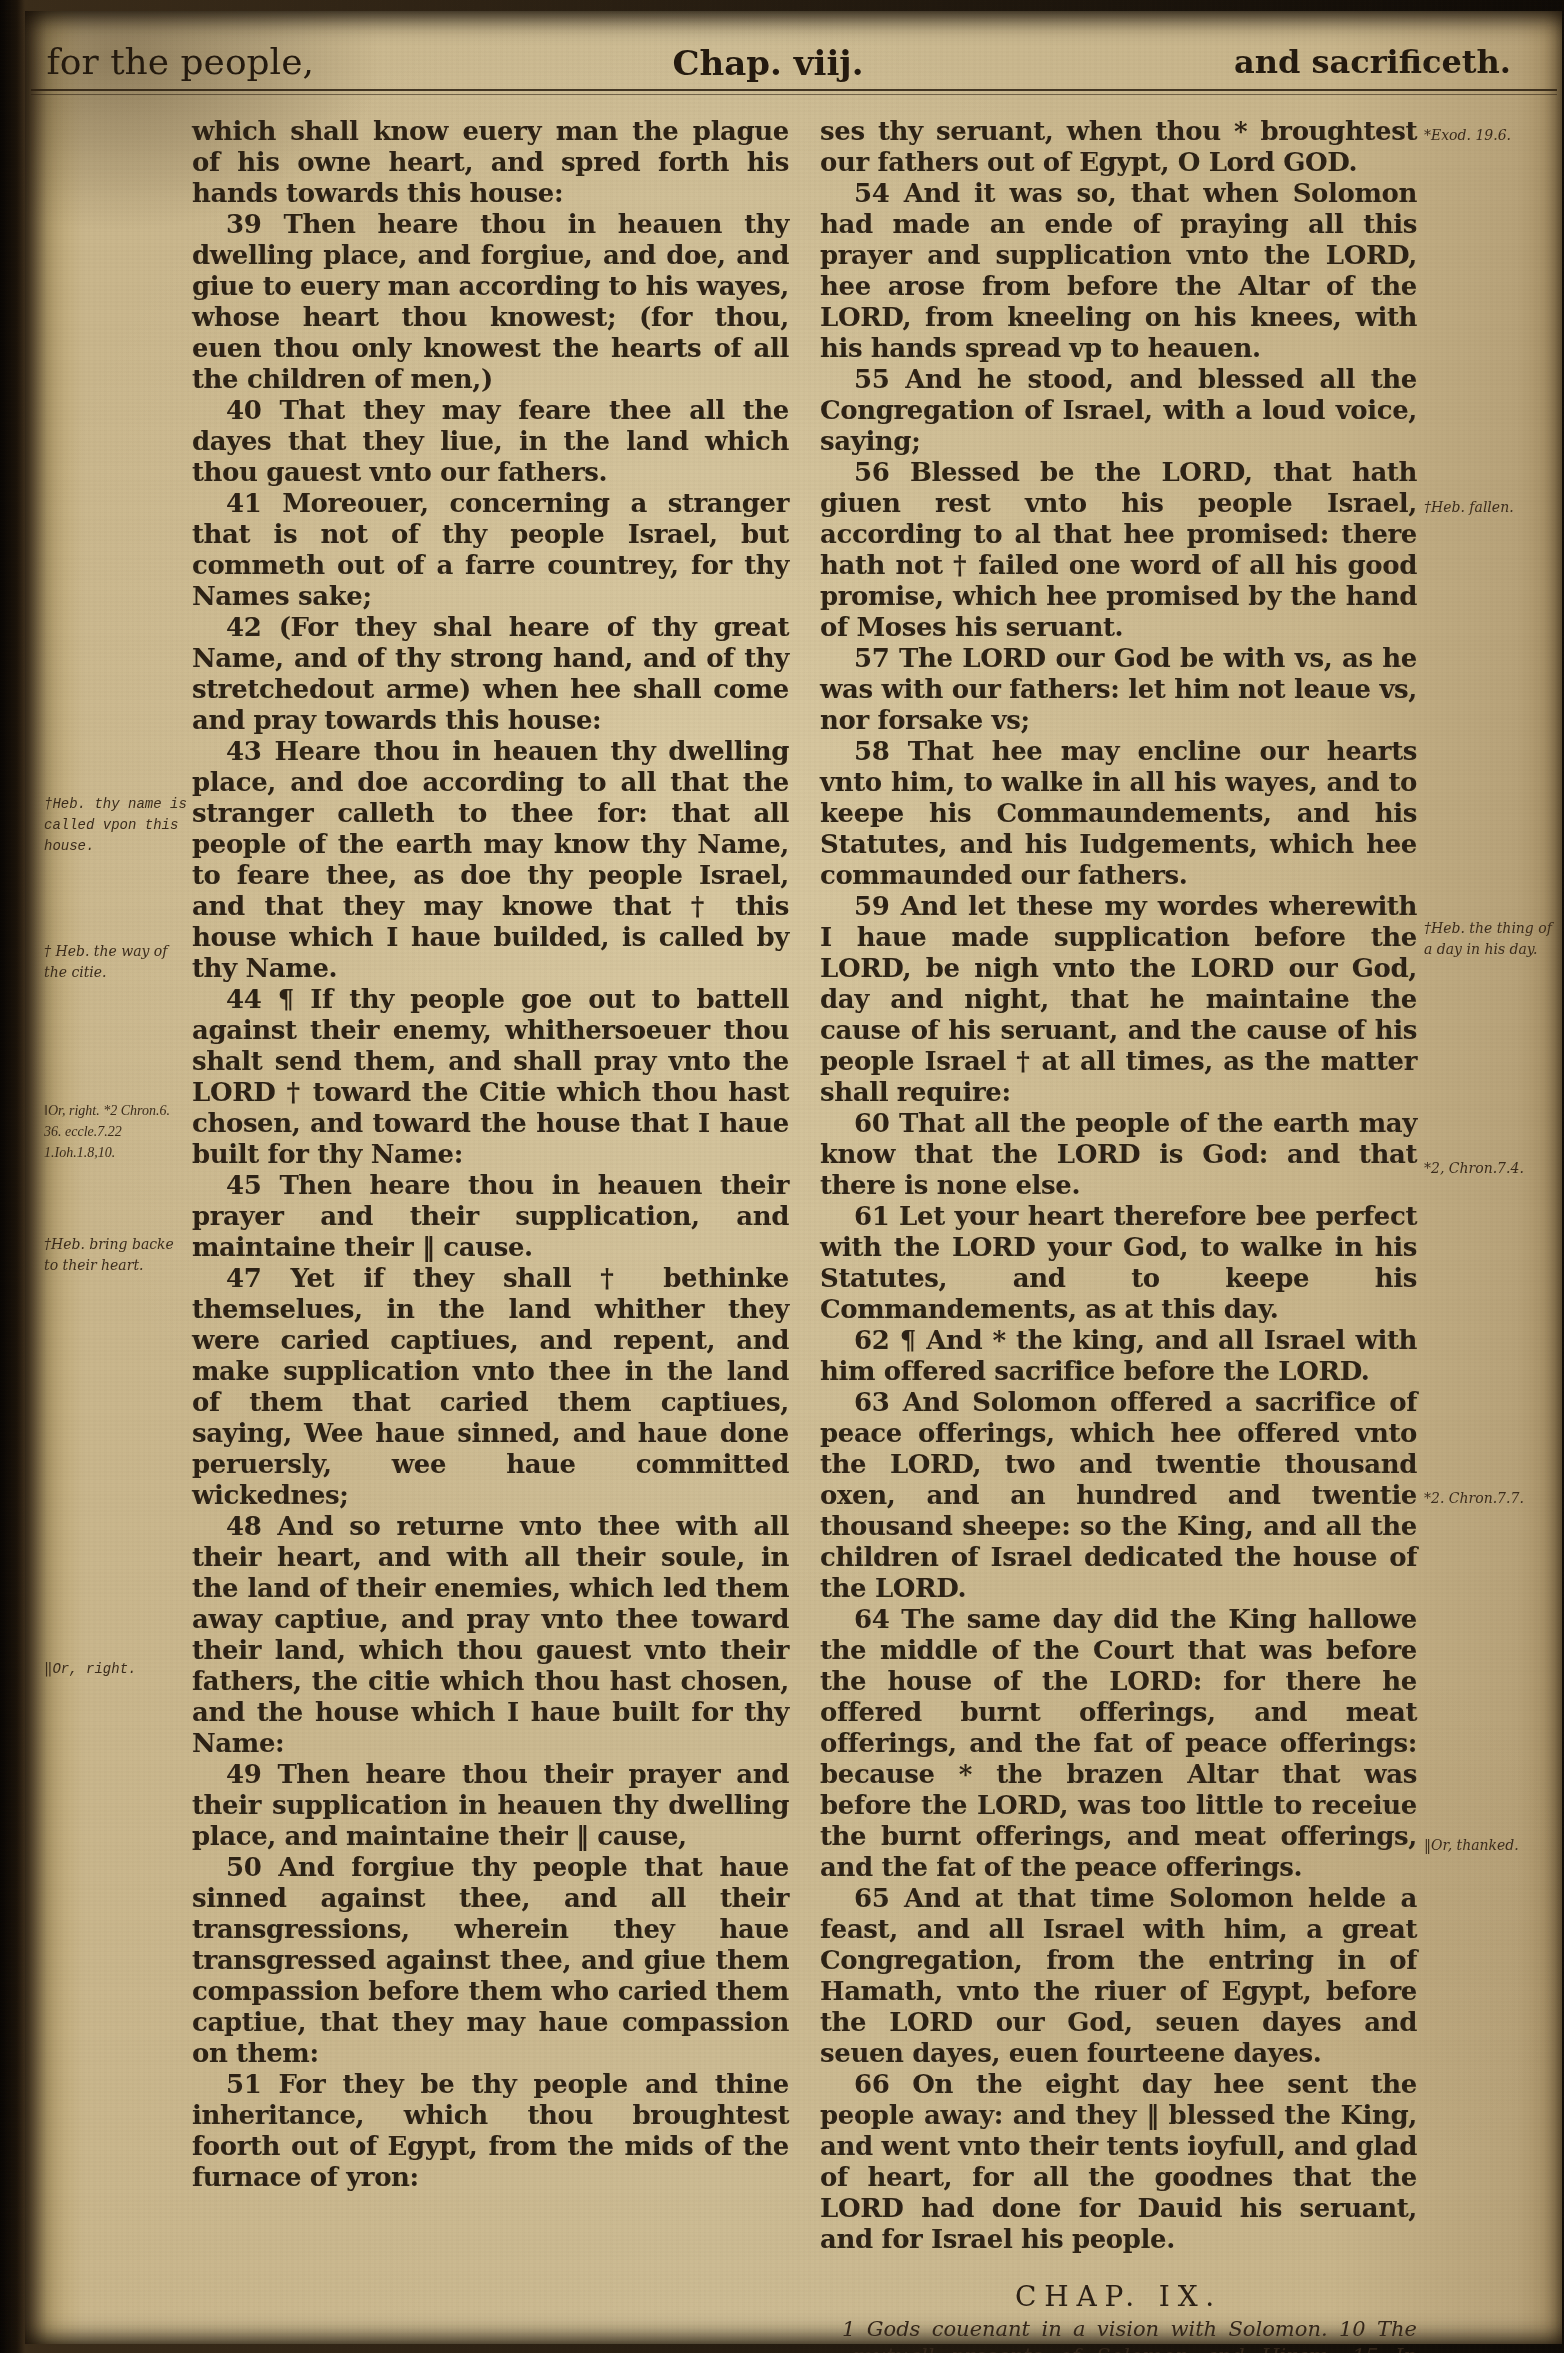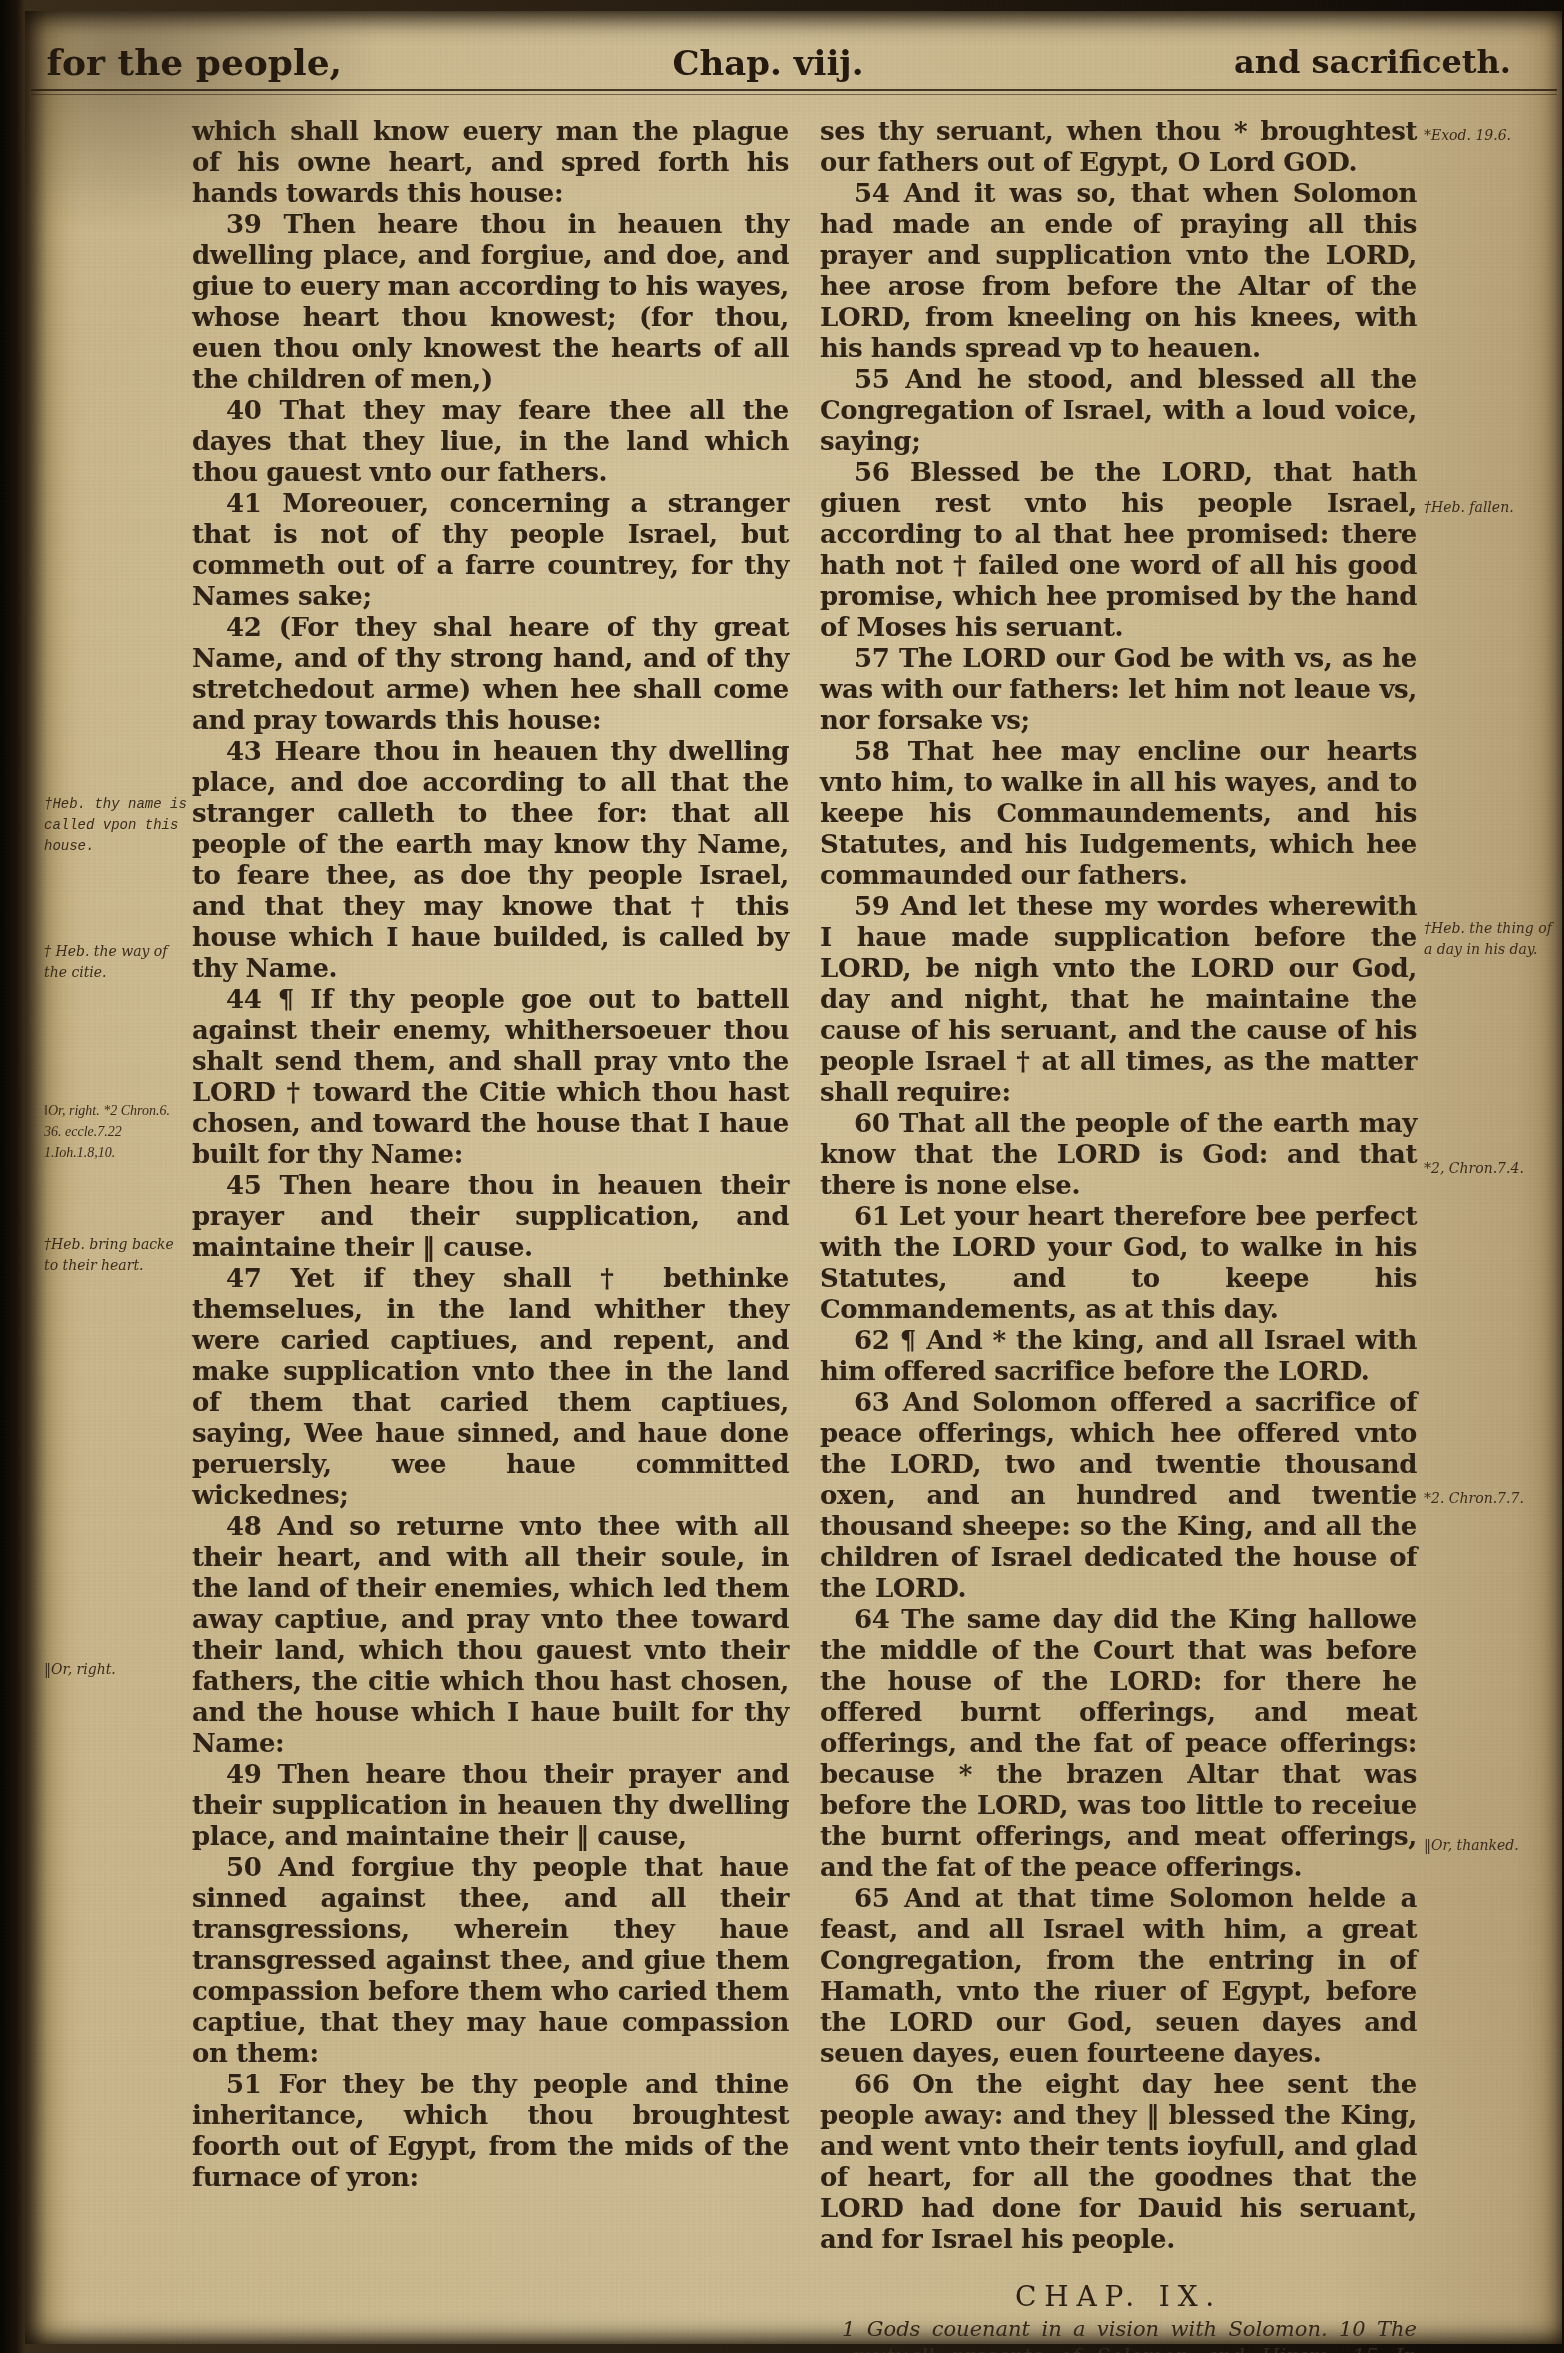--- a/index.html
+++ b/index.html
@@ -33,21 +33,21 @@
       inset 22px 0 30px -14px rgba(18,12,6,0.92),
       inset -12.5px 0 25px -12.5px rgba(40,28,14,0.55);
   }
   .grain {
     position:absolute; inset:0; pointer-events:none;
     background:
       repeating-linear-gradient(0deg, rgba(70,50,25,0.018) 0 1.6px, rgba(0,0,0,0) 1.6px 3.9px),
       repeating-linear-gradient(90deg, rgba(70,50,25,0.015) 0 2.3px, rgba(0,0,0,0) 2.3px 5.5px);
   }
   .header { position:absolute; top:41px; left:34px; width:1499px; height:49px; color:#241a0f; }
-  .h-left  { position:absolute; left:12.5px; top:0; font-size:36px; font-weight:700; }
+  .h-left  { position:absolute; left:12.5px; top:0; font-size:36px; font-weight:400; }
   .h-center{ position:absolute; left:0; right:31px; top:1.6px; text-align:center; font-size:34px; font-weight:700; }
   .h-right { position:absolute; right:22px; top:1.6px; font-size:32px; font-weight:700; }
   .head-rule {
     position:absolute; top:89px; left:31px; width:1526px; height:6.3px;
     border-top:2.3px solid rgba(42,30,16,0.85);
     border-bottom:1.6px solid rgba(42,30,16,0.55);
   }
   .text-area {
     position:absolute; top:116px; left:192px; width:1225px;
     display:flex; gap:31px; color:#2b2015;
@@ -169,21 +169,21 @@
   <div class="margins margins-left">
 
       <div class="mnote" style="top: 794px; font-family: Liberation Mono, monospace;">†Heb. thy name is called vpon this house.</div>
 
       <div class="mnote" style="top: 941px;">† Heb. the way of the citie.</div>
 
       <div class="mnote" style="top: 1100px; font-family: Liberation Serif, serif;">‖Or, right. *2 Chron.6. 36. eccle.7.22 1.Ioh.1.8,10.</div>
 
       <div class="mnote" style="top: 1234px;">†Heb. bring backe to their heart.</div>
 
-      <div class="mnote" style="top: 1659px;">‖Or, right.</div>
+      <div class="mnote" style="top: 1659px; font-family: Liberation Mono, monospace;">‖Or, right.</div>
     </div>
 
   <div class="margins margins-right">
 
       <div class="mnote" style="top: 125px;">*Exod. 19.6.</div>
 
       <div class="mnote" style="top: 497px;">†Heb. fallen.</div>
 
       <div class="mnote" style="top: 918px;">†Heb. the thing of a day in his day.</div>
 

